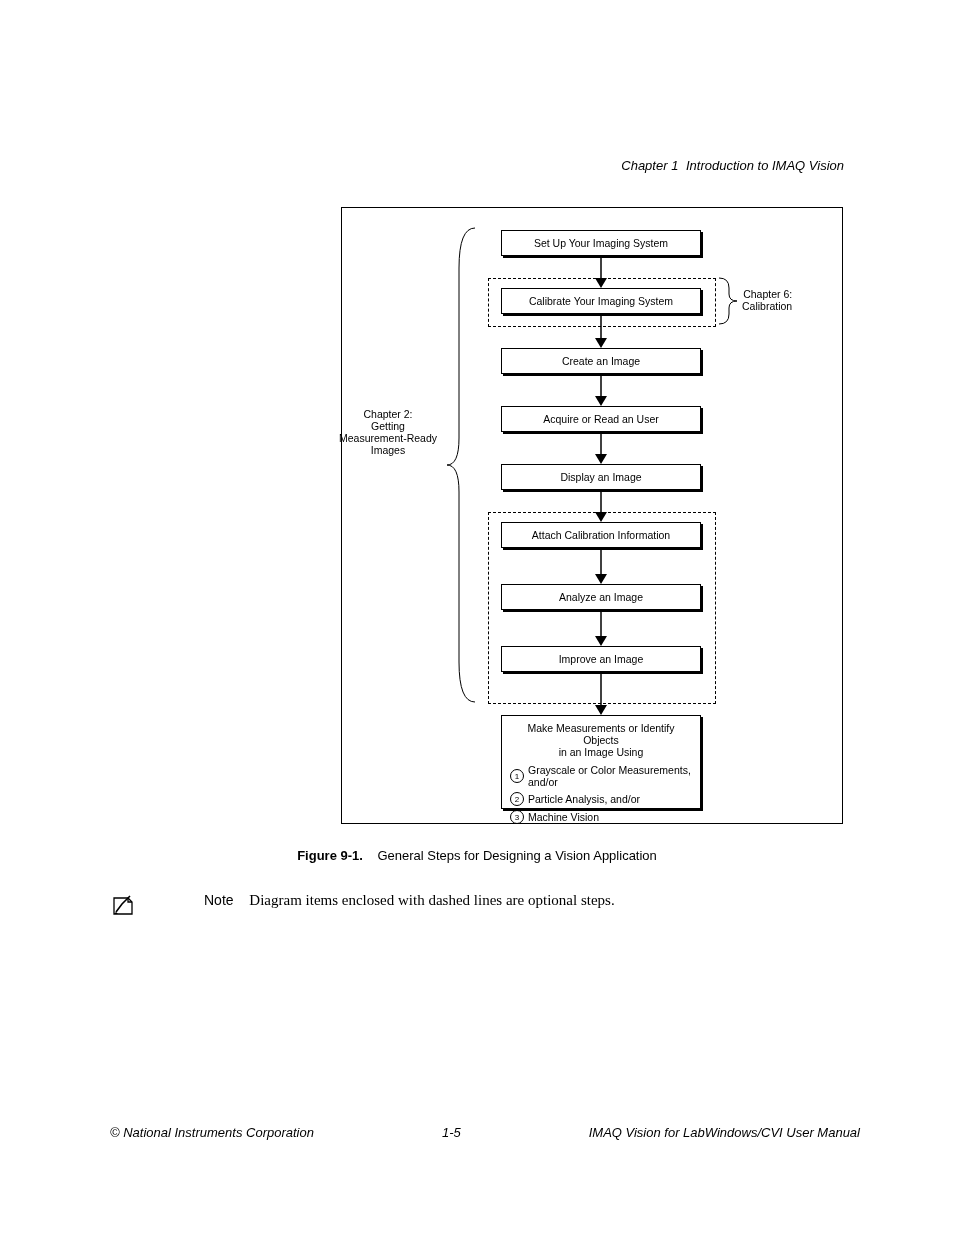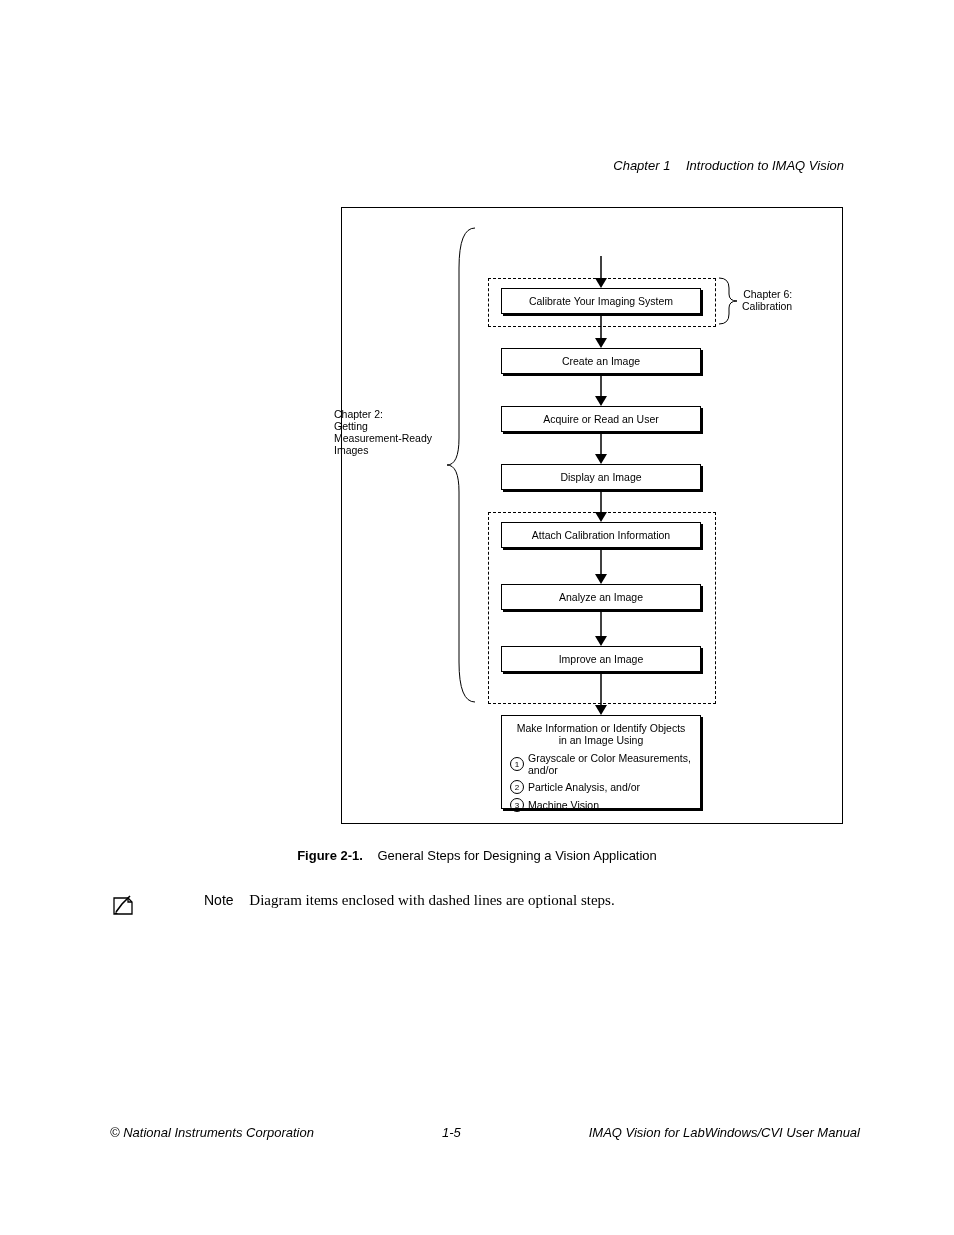--- a/index.html
+++ b/index.html
@@ -13,21 +13,21 @@
     color: #000;
   }
   .page-header {
     position: absolute;
     top: 158px;
     right: 110px;
     font-family: Arial, Helvetica, sans-serif;
     font-style: italic;
     font-size: 13px;
   }
-  .hdr-chapter { margin-right: 12px; }
+  .hdr-chapter { margin-right: 4px; }
   .diagram-frame {
     position: absolute;
     left: 341px;
     top: 207px;
     width: 500px;
     height: 615px;
     border: 1px solid #000;
   }
   .flowbox {
     position: absolute;
@@ -54,21 +54,21 @@
   }
   .dashed-frame.big {
     left: 146px;
     width: 226px;
   }
   svg.arrow-svg { position: absolute; overflow: visible; }
   .chapter-label {
     position: absolute;
     font-family: Arial, Helvetica, sans-serif;
     font-size: 10.5px;
-    text-align: left;
+    text-align: center;
   }
   .chapter-label.right-side { text-align: right; }
   .finalbox {
     position: absolute;
     left: 159px;
     width: 200px;
     border: 1px solid #000;
     box-shadow: 2px 2px 0 #000;
     background: #fff;
     font-family: Arial, Helvetica, sans-serif;
@@ -160,36 +160,37 @@
   </svg>
 
   <svg class="arrow-svg" style="left:377px; top:70px; width:30px; height:46px;">
     <path d="M0 0 Q10 0 10 10 L10 16 Q10 23 18 23 Q10 23 10 30 L10 36 Q10 46 0 46" stroke="#000" stroke-width="1" fill="none"></path>
   </svg>
   <div class="chapter-label right-side" style="left:400px; top:80px;">
     <div>Chapter 6:</div>
     <div>Calibration</div>
   </div>
 
+  <div class="flowbox fb-tall" style="top:22px;">Set Up Your Imaging System</div>
 
   <div class="dashed-frame" style="top:70px; height:47px;"></div>
   <div class="flowbox fb-tall" style="top:80px;">Calibrate Your Imaging System</div>
 
   <div class="flowbox fb-tall" style="top:140px;text-align:center;">Create an Image</div>
   <div class="flowbox fb-tall" style="top:198px;">Acquire or Read an User</div>
   <div class="flowbox fb-tall" style="top:256px;">Display an Image</div>
 
   <div class="dashed-frame big" style="top:304px; height:190px;"></div>
   <div class="flowbox fb-tall" style="top:314px;">Attach Calibration Information</div>
   <div class="flowbox fb-tall" style="top:376px;">Analyze an Image</div>
   <div class="flowbox fb-tall" style="top:438px;">Improve an Image</div>
 
   <div class="finalbox">
     <div class="fb-title">
-      <div>Make Information or Identify Objects</div>
+      <div>Make Measurements or Identify Objects</div>
       <div>in an Image Using</div>
     </div>
     <div class="fb-row">
       <span class="fb-num">1</span>
       <span>Grayscale or Color Measurements, and/or</span>
     </div>
     <div class="fb-row">
       <span class="fb-num">2</span>
       <span>Particle Analysis, and/or</span>
     </div>
@@ -228,21 +229,21 @@
       <polygon points="7,36 1,26 13,26" fill="#000"></polygon>
     </svg>
   <svg class="arrow-svg" style="left:252px; top:464px; width:14px; height:43px;">
       <line x1="7" y1="0" x2="7" y2="35" stroke="#000" stroke-width="1.5"></line>
       <polygon points="7,43 1,33 13,33" fill="#000"></polygon>
     </svg>
 
 </div>
 
 <div class="caption">
-  <span class="fig">Figure 2-1.</span>
+  <span class="fig">Figure 9-1.</span>
   <span>&nbsp;&nbsp;</span>
   <span>General Steps for Designing a Vision Application</span>
 </div>
 
 <div class="note-row">
   <div class="note-icon">
     <svg width="26" height="26" viewBox="0 0 26 26">
       <path d="M4 6 L18 6 L22 10 L22 22 L4 22 Z" fill="none" stroke="#000" stroke-width="1.3"></path>
       <path d="M18 6 L18 10 L22 10" fill="none" stroke="#000" stroke-width="1.3"></path>
       <path d="M6 20 L12 12 L20 4" fill="none" stroke="#000" stroke-width="1.6"></path>

